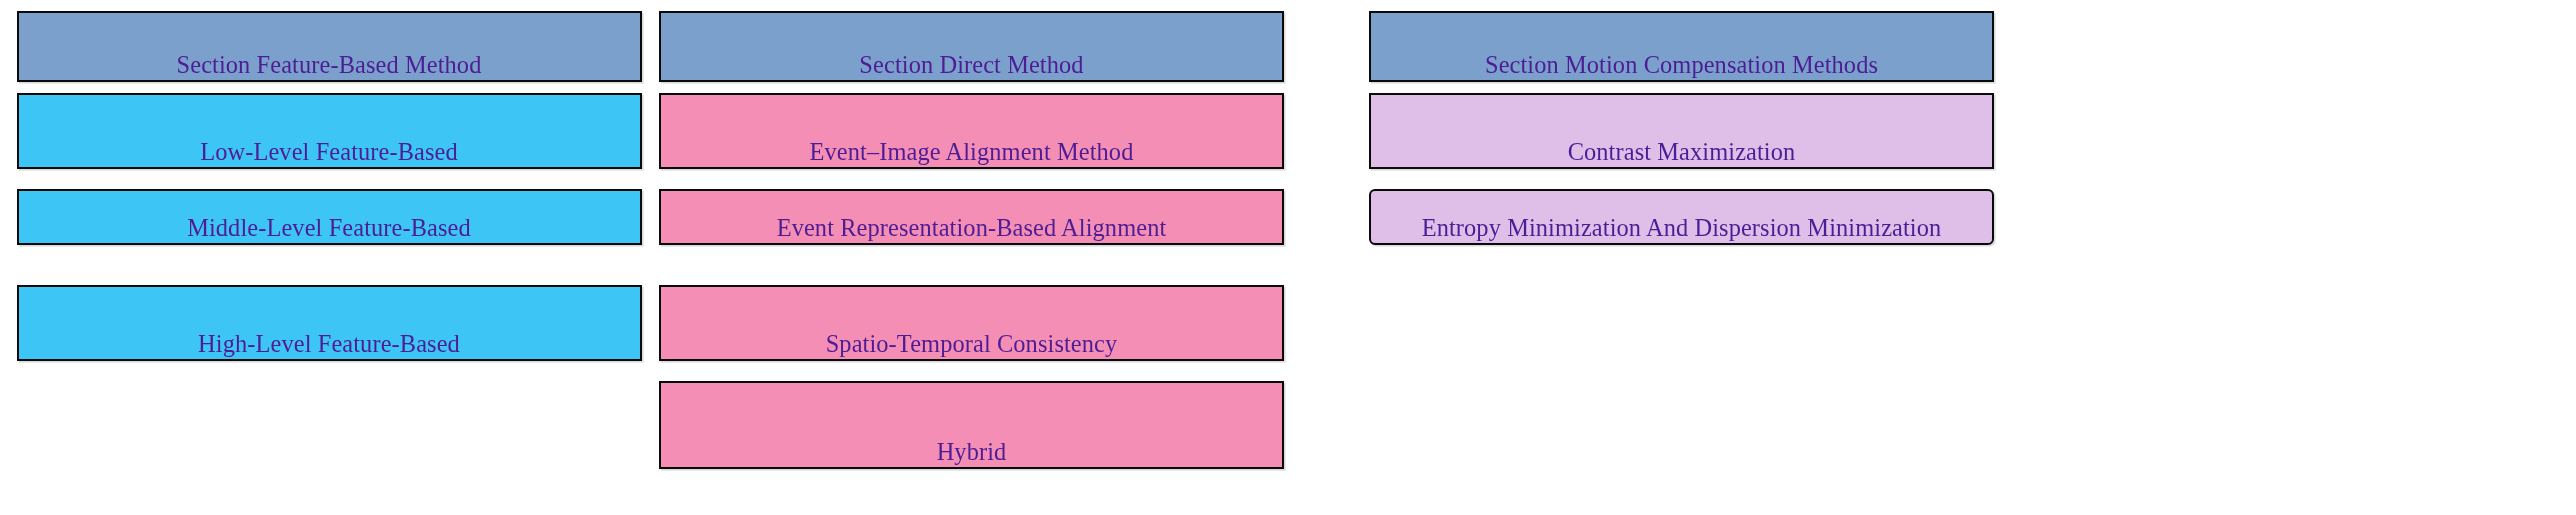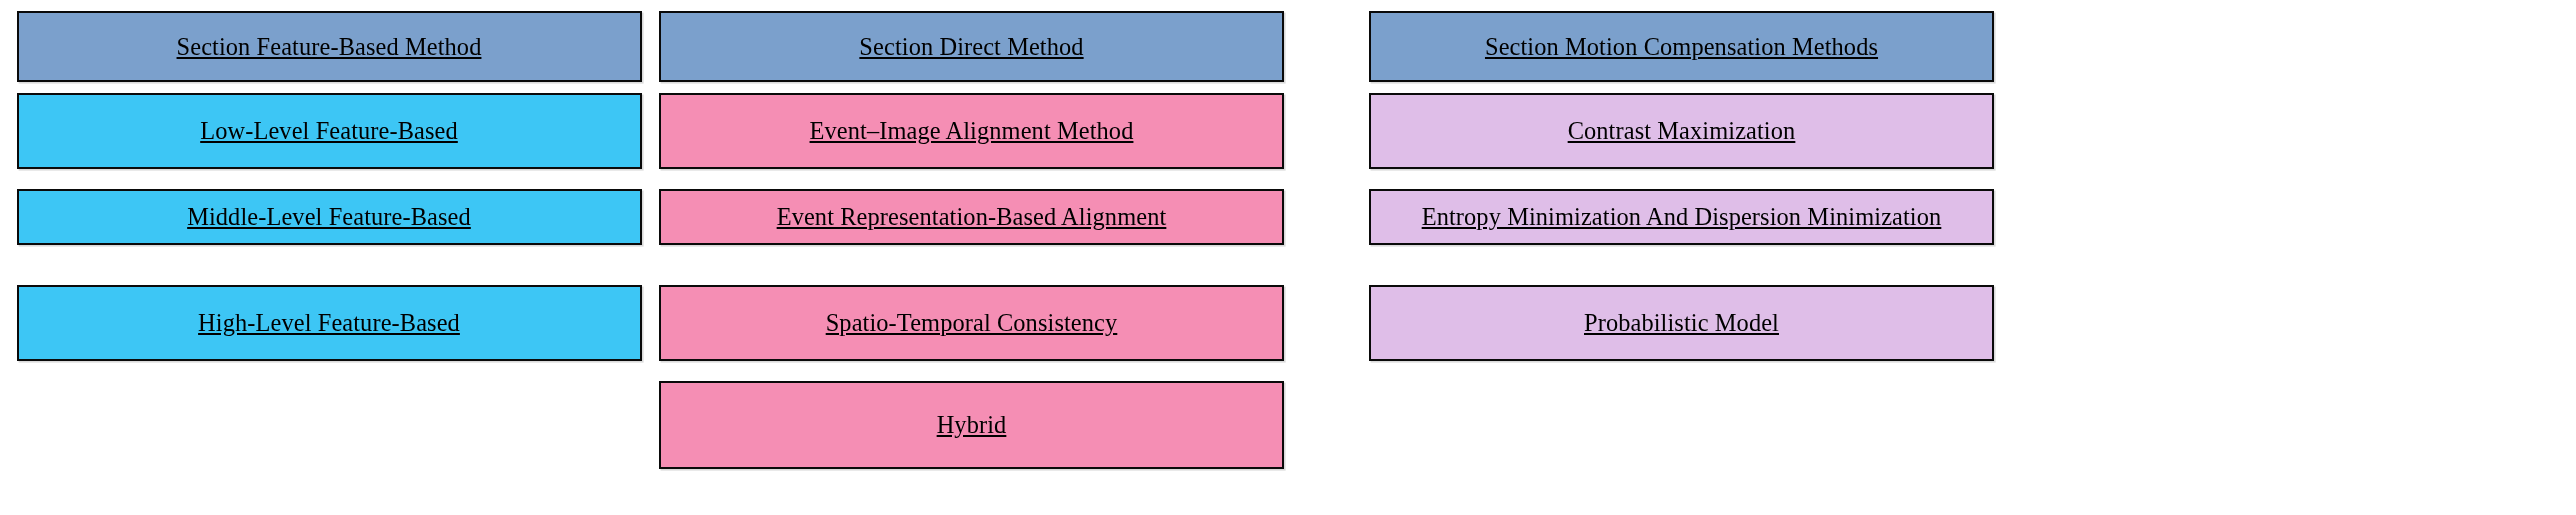--- a/index.html
+++ b/index.html
@@ -35,30 +35,29 @@
   .col-2 { left: 1369px; }
   .col-3 { left: 1935px; }
 
   .node {
     position: absolute;
     left: 0;
     width: 625px;
     box-sizing: border-box;
     border: 2.4px solid #0a0a0a;
     display: flex;
-    align-items: center;
+    align-items: flex-end;
     justify-content: center;
     text-align: center;
-    color: #000000;
+    color: #4c1d95;
     font-size: 24.4px;
     line-height: 1.14;
     letter-spacing: 0.1px;
     padding: 1.6px 7.9px;
     box-shadow: 1.6px 1.6px 0 rgba(150,150,150,0.35);
-    text-decoration: underline;
   }
 
   .node .label {
     display: block;
     width: 100%;
   }
 
   
   .row-header { top: 11px;  height: 71px;  }
   .row-a      { top: 93px; height: 76px;  }
@@ -66,21 +65,21 @@
   .row-c      { top: 285px; height: 76px;  }
   .row-d      { top: 381px; height: 88px;  }
 
   
   .theme-header { background: #7ba0cc; }
   .theme-blue   { background: #3dc6f5; }
   .theme-pink   { background: #f58eb4; }
   .theme-purple { background: #dfbee8; }
   .theme-ltblue { background: #b8e6fa; }
 
-  .two-line { line-height: 1.08; }
+  .two-line { line-height: 1.08; border-radius: 6px; }
 </style>
 </head>
 <body>
 
 <div id="diagram">
 
   <div class="column col-0">
     <div class="node theme-header row-header">
       <span class="label">Section Feature-Based Method</span>
     </div>
@@ -116,20 +115,17 @@
   <div class="column col-2">
     <div class="node theme-header row-header">
       <span class="label">Section Motion Compensation Methods</span>
     </div>
     <div class="node theme-purple row-a">
       <span class="label">Contrast Maximization</span>
     </div>
     <div class="node theme-purple row-b two-line">
       <span class="label">Entropy Minimization And Dispersion Minimization</span>
     </div>
-    <div class="node theme-purple row-c">
-      <span class="label">Probabilistic Model</span>
-    </div>
   </div>
 
 
 </div>
 
 
 </body></html>

